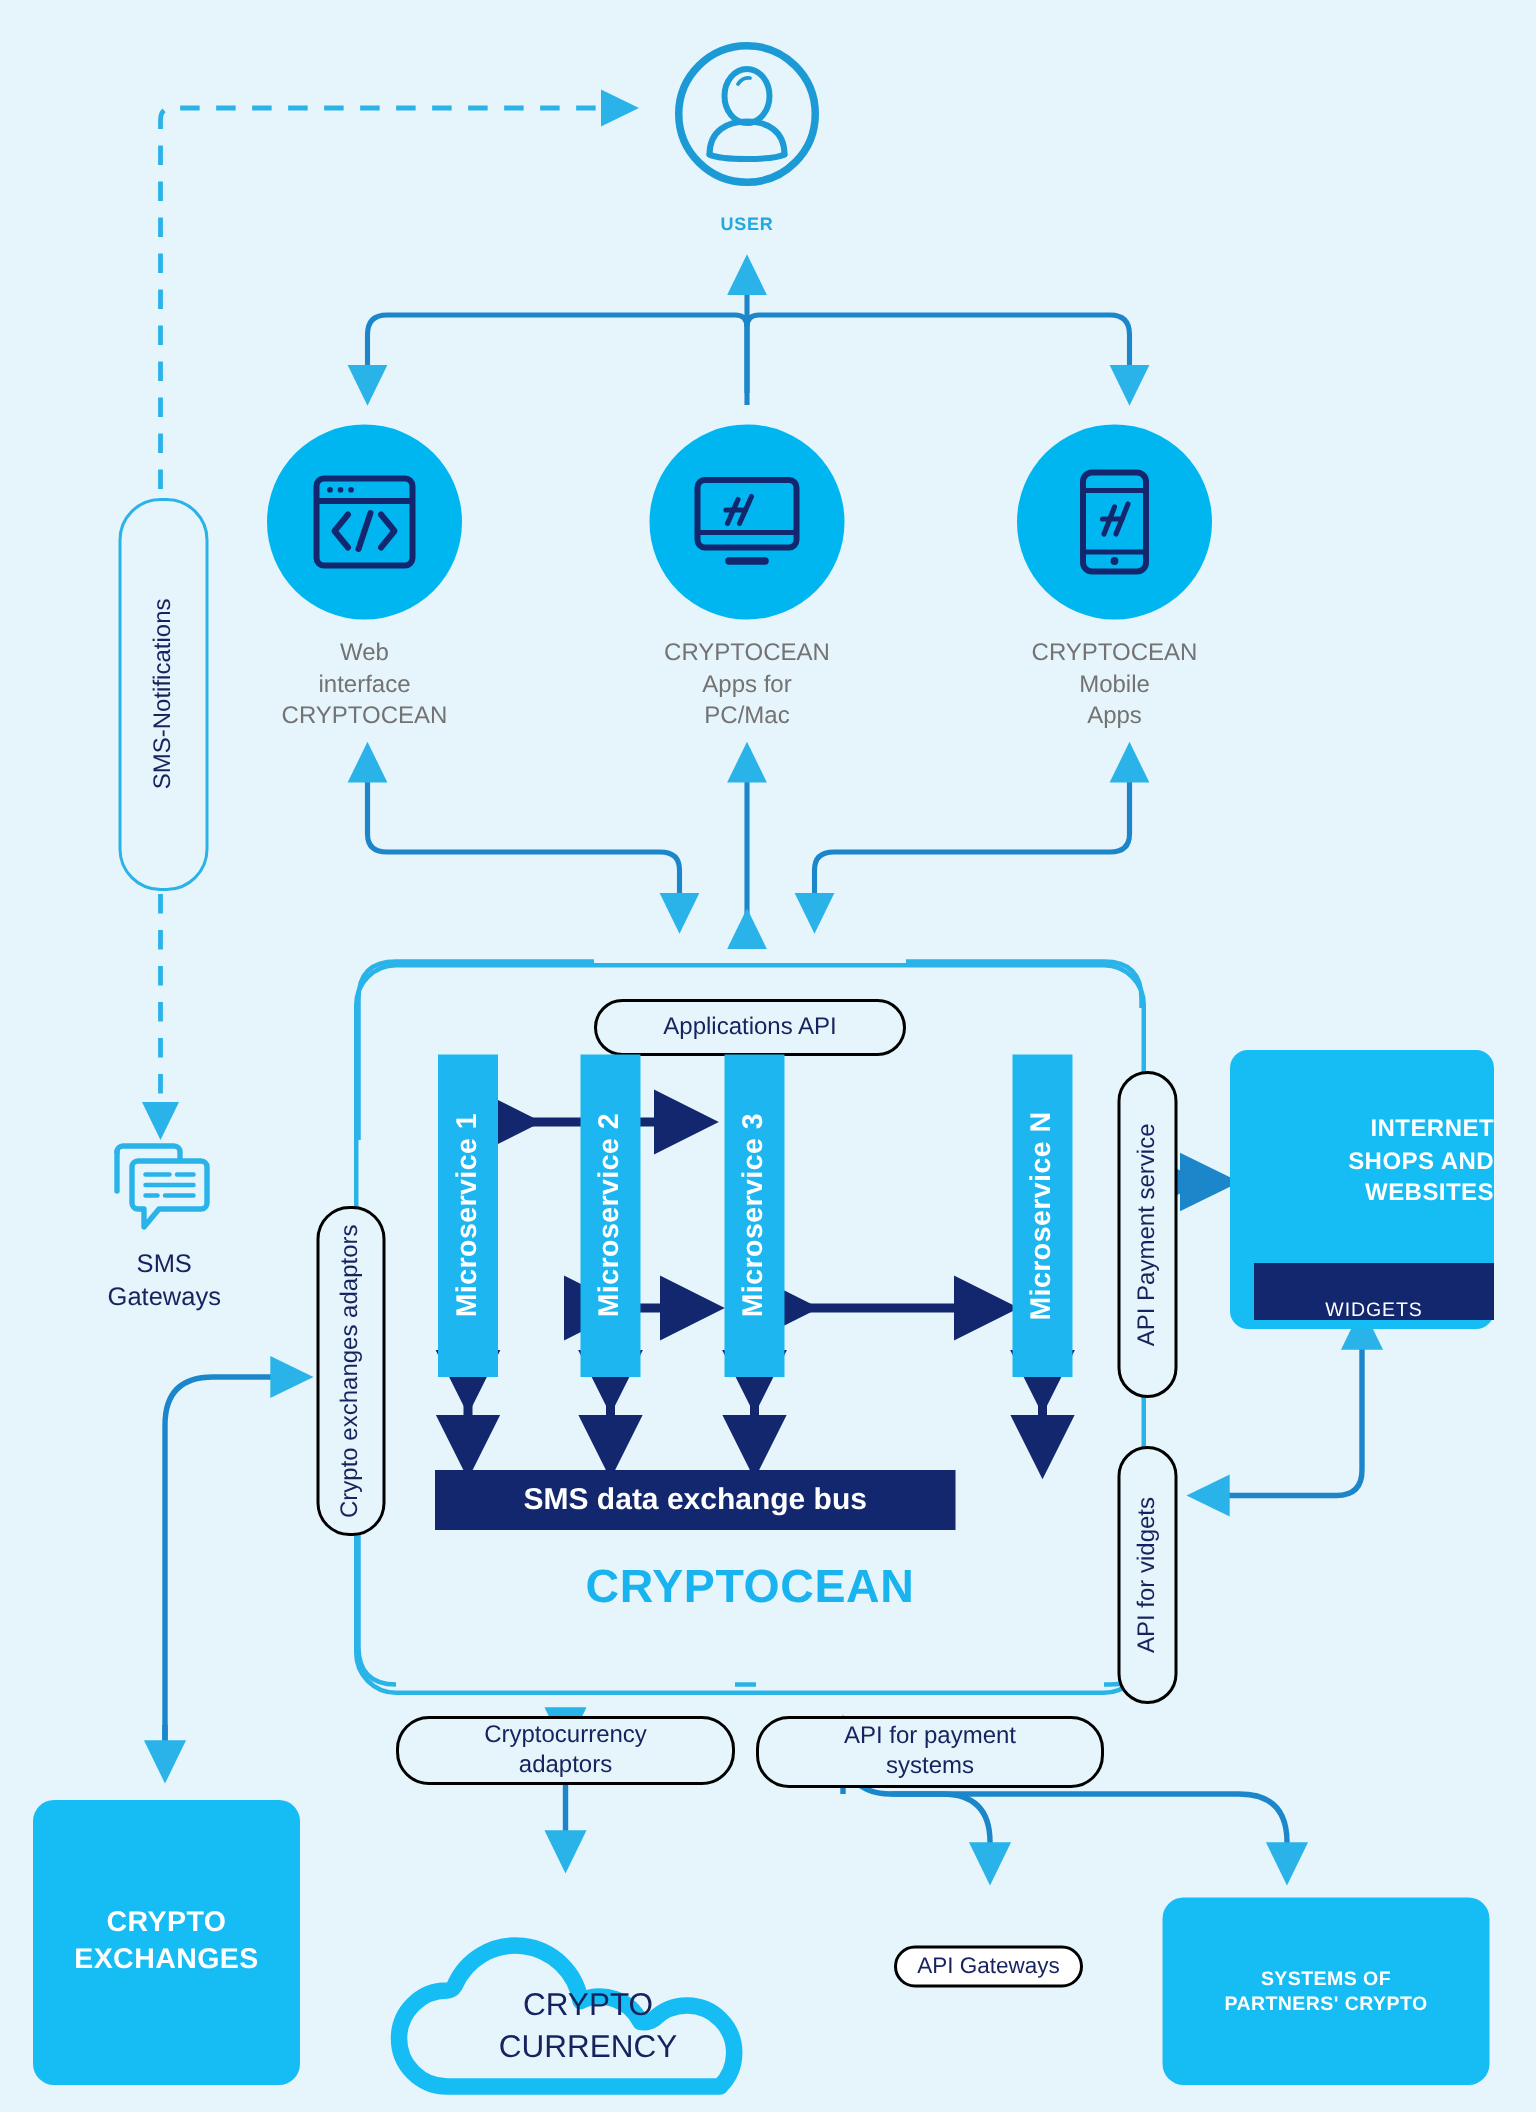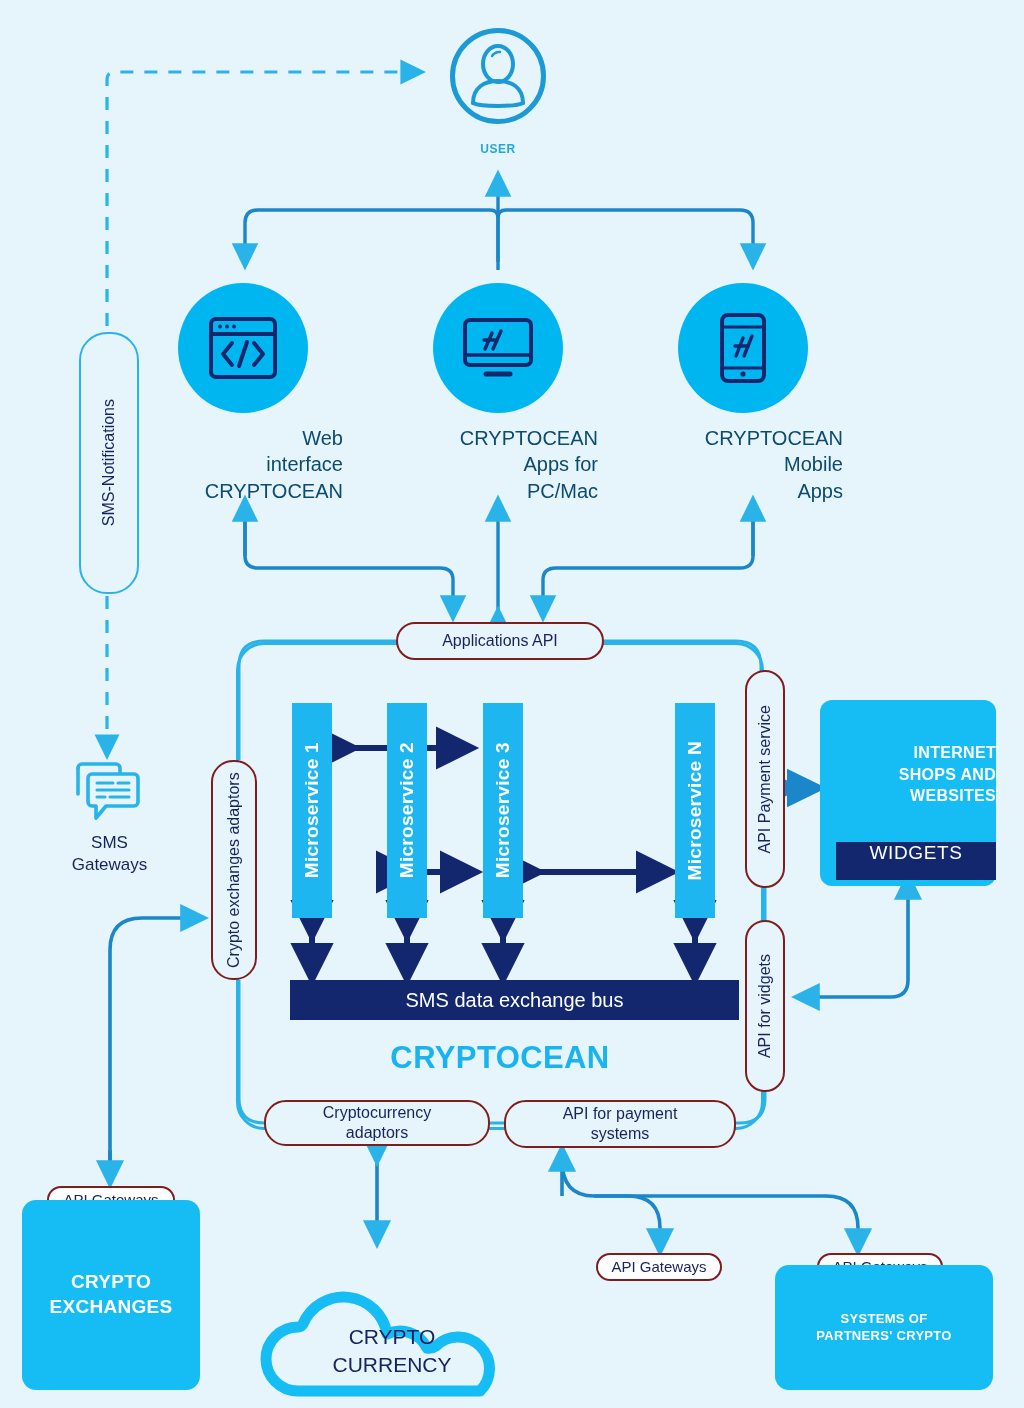--- a/index.html
+++ b/index.html
@@ -24,21 +24,21 @@
     left:430px;top:142px;width:136px;text-align:center;
     color:#22a7e0;font-weight:bold;font-size:12px;letter-spacing:.5px;
   }
 
   
   .appcircle{
     width:130px;height:130px;border-radius:50%;
     background:#00b6f0;display:flex;align-items:center;justify-content:center;
   }
   .applabel{
-    width:200px;text-align:right;color:#0c4a6e;font-size:20px;line-height:1.32;
+    width:200px;text-align:center;color:#737373;font-size:16px;line-height:1.32;
   }
   #app0{left:178px;top:283px;}
   #app0lbl{left:143px;top:425px;}
   #app1{left:433px;top:283px;}
   #app1lbl{left:398px;top:425px;}
   #app2{left:678px;top:283px;}
   #app2lbl{left:643px;top:425px;}
 
   
   #sms-notif-pill{
@@ -55,23 +55,23 @@
 
   
   #cryptocean-frame{
     left:236px;top:642px;width:528px;height:488px;
     border:3px solid #2ab3e8;border-radius:28px;box-sizing:border-box;
     background:transparent;
   }
 
   
   .pill{
-    border:2px solid #7f1d1d;background:#e6f4fb;border-radius:22px;
+    border:2px solid #000000;background:#e6f4fb;border-radius:22px;
     display:flex;align-items:center;justify-content:center;text-align:center;
-    color:#17235e;font-size:16px;line-height:1.25;box-sizing:border-box;
+    color:#17235e;font-size:16px;line-height:1.25;box-sizing:border-box;margin-top:44px;
   }
   .pill.vert span{writing-mode:vertical-rl;transform:rotate(180deg);white-space:nowrap;}
   .pill.white{background:#ffffff;}
 
   #pill-apps-api{left:396px;top:622px;width:208px;height:38px;}
   #pill-crypto-exch{left:211px;top:760px;width:46px;height:220px;}
   #pill-api-pay-srv{left:745px;top:670px;width:40px;height:218px;}
   #pill-api-vidgets{left:745px;top:920px;width:40px;height:172px;}
   #pill-crypto-adapt{left:264px;top:1100px;width:226px;height:46px;}
   #pill-api-pay-sys{left:504px;top:1100px;width:232px;height:48px;}
@@ -89,43 +89,43 @@
     writing-mode:vertical-rl;transform:rotate(180deg);
     color:#ffffff;font-weight:bold;font-size:19px;white-space:nowrap;letter-spacing:.3px;
   }
   #ms0{left:292px;top:703px;}
   #ms1{left:387px;top:703px;}
   #ms2{left:483px;top:703px;}
   #ms3{left:675px;top:703px;}
 
   
   #sms-bus{
-    left:290px;top:980px;width:449px;height:40px;background:#12276e;
+    left:290px;top:980px;width:347px;height:40px;background:#12276e;
     display:flex;align-items:center;justify-content:center;
-    color:#ffffff;font-weight:normal;font-size:20px;
+    color:#ffffff;font-weight:bold;font-size:20px;
   }
 
   
   #cryptocean-title{
     left:300px;top:1040px;width:400px;text-align:center;
     color:#19b4ef;font-weight:bold;font-size:31px;letter-spacing:.4px;
   }
 
   
   #shops-box{
     left:820px;top:700px;width:176px;height:186px;background:#16bdf4;border-radius:12px;
   }
   #shops-title{
     position:absolute;left:0;top:42px;width:176px;text-align:right;
     color:#ffffff;font-weight:bold;font-size:16px;line-height:1.35;letter-spacing:.3px;
   }
   #widgets-bar{
     position:absolute;left:16px;top:142px;width:160px;height:38px;background:#12276e;
-    display:flex;align-items:flex-start;justify-content:center;
-    color:#ffffff;font-size:19px;letter-spacing:.6px;
+    display:flex;align-items:flex-end;justify-content:center;
+    color:#ffffff;font-size:13px;letter-spacing:.6px;
   }
 
   
   .bottombox{
     background:#16bdf4;border-radius:14px;
     display:flex;align-items:center;justify-content:center;text-align:center;
     color:#ffffff;font-weight:bold;font-size:19px;line-height:1.3;letter-spacing:.3px;
   }
   #box-crypto-exchanges{left:22px;top:1200px;width:178px;height:190px;}
   #box-payment-systems{left:572px;top:1265px;width:174px;height:125px;font-size:17px;}

